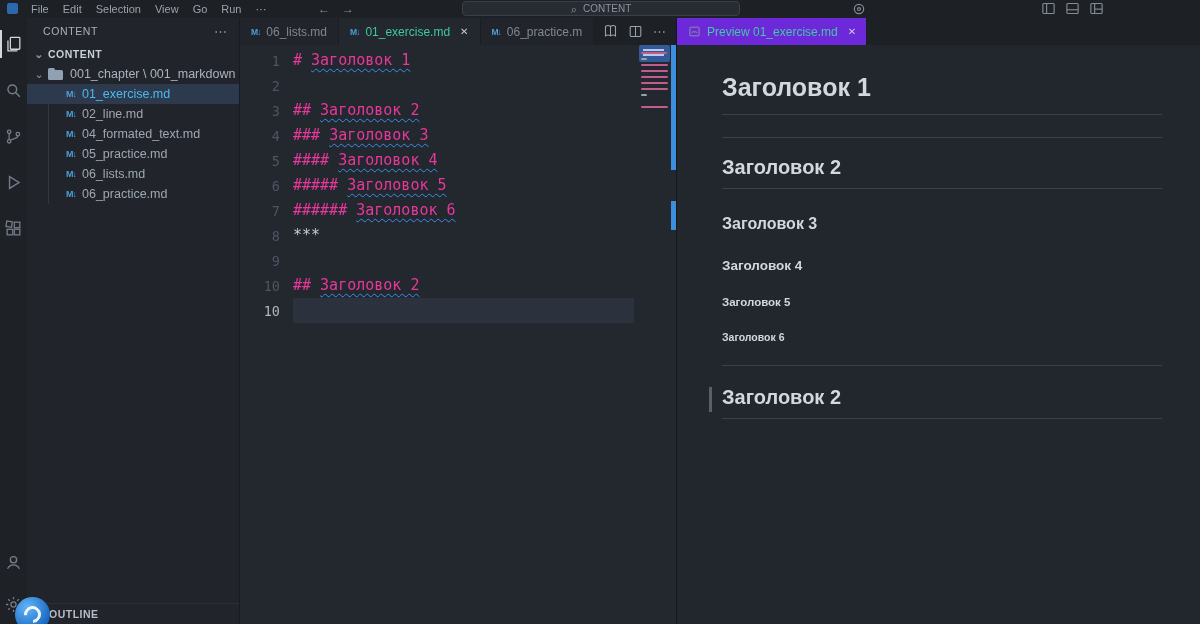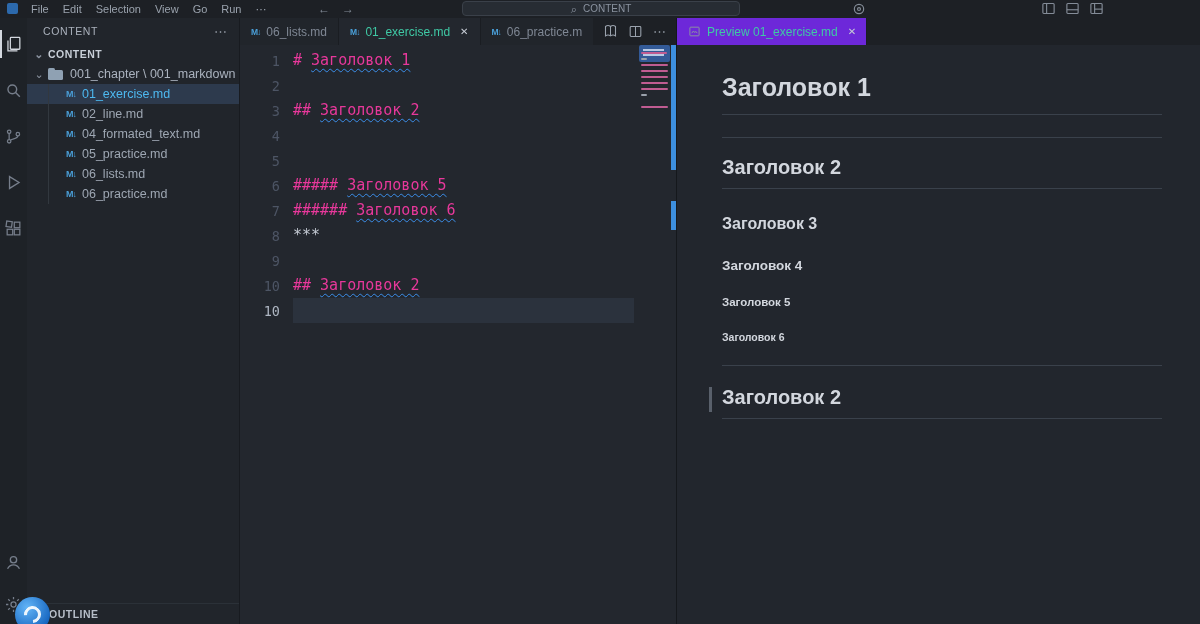--- a/index.html
+++ b/index.html
@@ -298,23 +298,25 @@
             </div>
             <div class="code-line">
               <span class="gutter">2</span>
             </div>
             <div class="code-line">
               <span class="gutter">3</span>
               <span class="code-text"><span class="tok-head">## </span><span class="tok-head squiggle">Заголовок 2</span></span>
             </div>
             <div class="code-line">
               <span class="gutter">4</span>
+              <span class="code-text"><span class="tok-head">### </span><span class="tok-head squiggle">Заголовок 3</span></span>
             </div>
             <div class="code-line">
               <span class="gutter">5</span>
+              <span class="code-text"><span class="tok-head">#### </span><span class="tok-head squiggle">Заголовок 4</span></span>
             </div>
             <div class="code-line">
               <span class="gutter">6</span>
               <span class="code-text"><span class="tok-head">##### </span><span class="tok-head squiggle">Заголовок 5</span></span>
             </div>
             <div class="code-line">
               <span class="gutter">7</span>
               <span class="code-text"><span class="tok-head">###### </span><span class="tok-head squiggle">Заголовок 6</span></span>
             </div>
             <div class="code-line">

